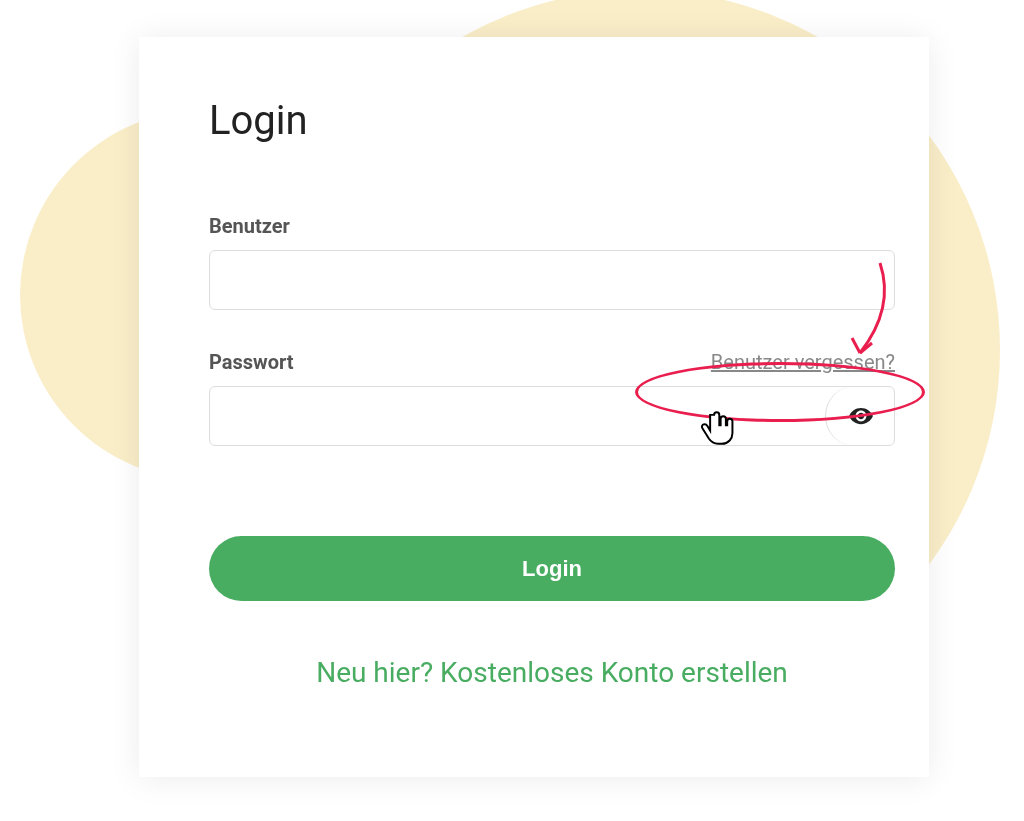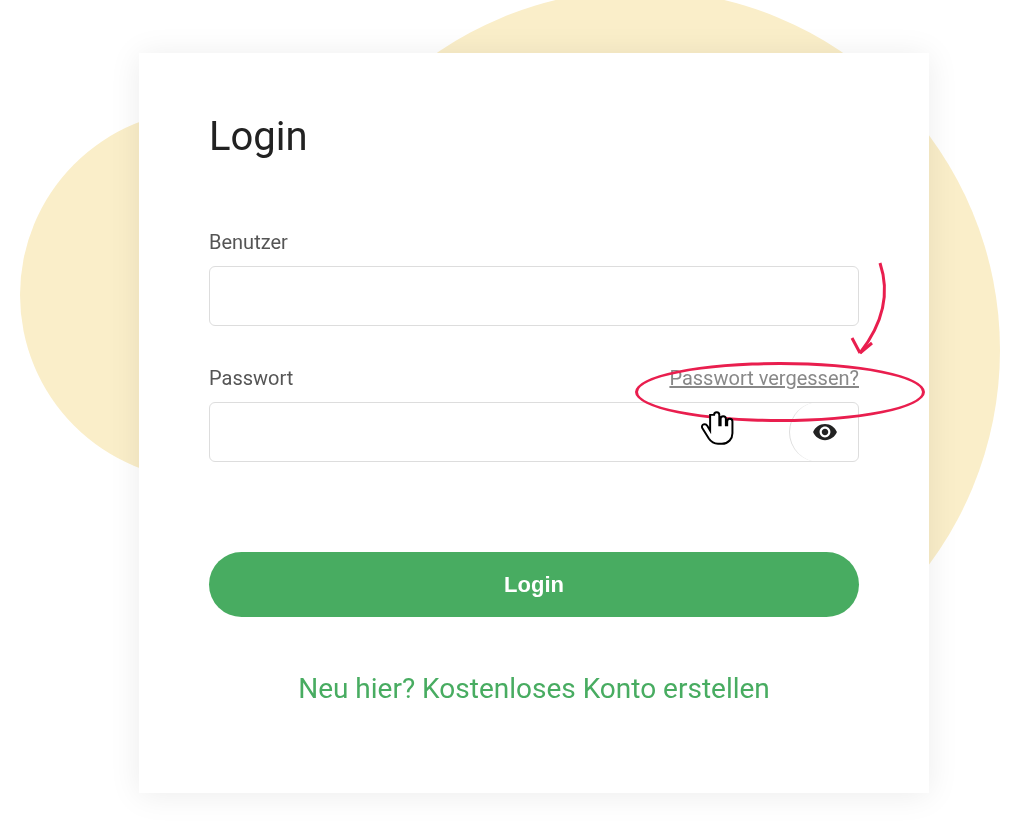--- a/index.html
+++ b/index.html
@@ -28,46 +28,46 @@
     }
     .bg-blob-2 {
       width: 370px;
       height: 370px;
       left: 20px;
       top: 110px;
     }
     .login-card {
       position: absolute;
       left: 139px;
-      top: 53px;
+      top: 37px;
       width: 790px;
       height: 740px;
       background: #ffffff;
       box-shadow: 0 2px 30px rgba(0,0,0,0.08);
-      padding: 60px 70px 0 70px;
+      padding: 60px 34px 0 70px;
     }
     .login-title {
       font-size: 40px;
       font-weight: 400;
       color: #222;
       margin-bottom: 70px;
     }
     .field-group {
       margin-bottom: 40px;
     }
     .field-row {
       display: flex;
       justify-content: space-between;
       align-items: center;
       margin-bottom: 12px;
     }
     .field-label {
       font-size: 20px;
       color: #555;
-      font-weight: 400;
+      font-weight: 700;
     }
     .forgot-link {
       font-size: 20px;
       color: #888;
       text-decoration: underline;
       cursor: pointer;
       position: relative;
       z-index: 2;
     }
     .text-input {
@@ -168,21 +168,21 @@
   <div class="field-group">
     <div class="field-row">
       <label class="field-label">Benutzer</label>
     </div>
     <input type="text" class="text-input" value="" style="">
   </div>
 
   <div class="field-group">
     <div class="field-row">
       <label class="field-label">Passwort</label>
-      <a class="forgot-link">Passwort vergessen?</a>
+      <a class="forgot-link">Benutzer vergessen?</a>
     </div>
     <div class="password-wrap">
       <input type="password" class="password-input" value="" style="">
       <div class="toggle-visibility">
         <svg width="26" height="26" viewBox="0 0 24 24">
           <path fill="#222" d="M12 4.5C7 4.5 2.73 7.61 1 12c1.73 4.39 6 7.5 11 7.5s9.27-3.11 11-7.5c-1.73-4.39-6-7.5-11-7.5zM12 17c-2.76 0-5-2.24-5-5s2.24-5 5-5 5 2.24 5 5-2.24 5-5 5zm0-8c-1.66 0-3 1.34-3 3s1.34 3 3 3 3-1.34 3-3-1.34-3-3-3z"></path>
         </svg>
       </div>
     </div>
   </div>

